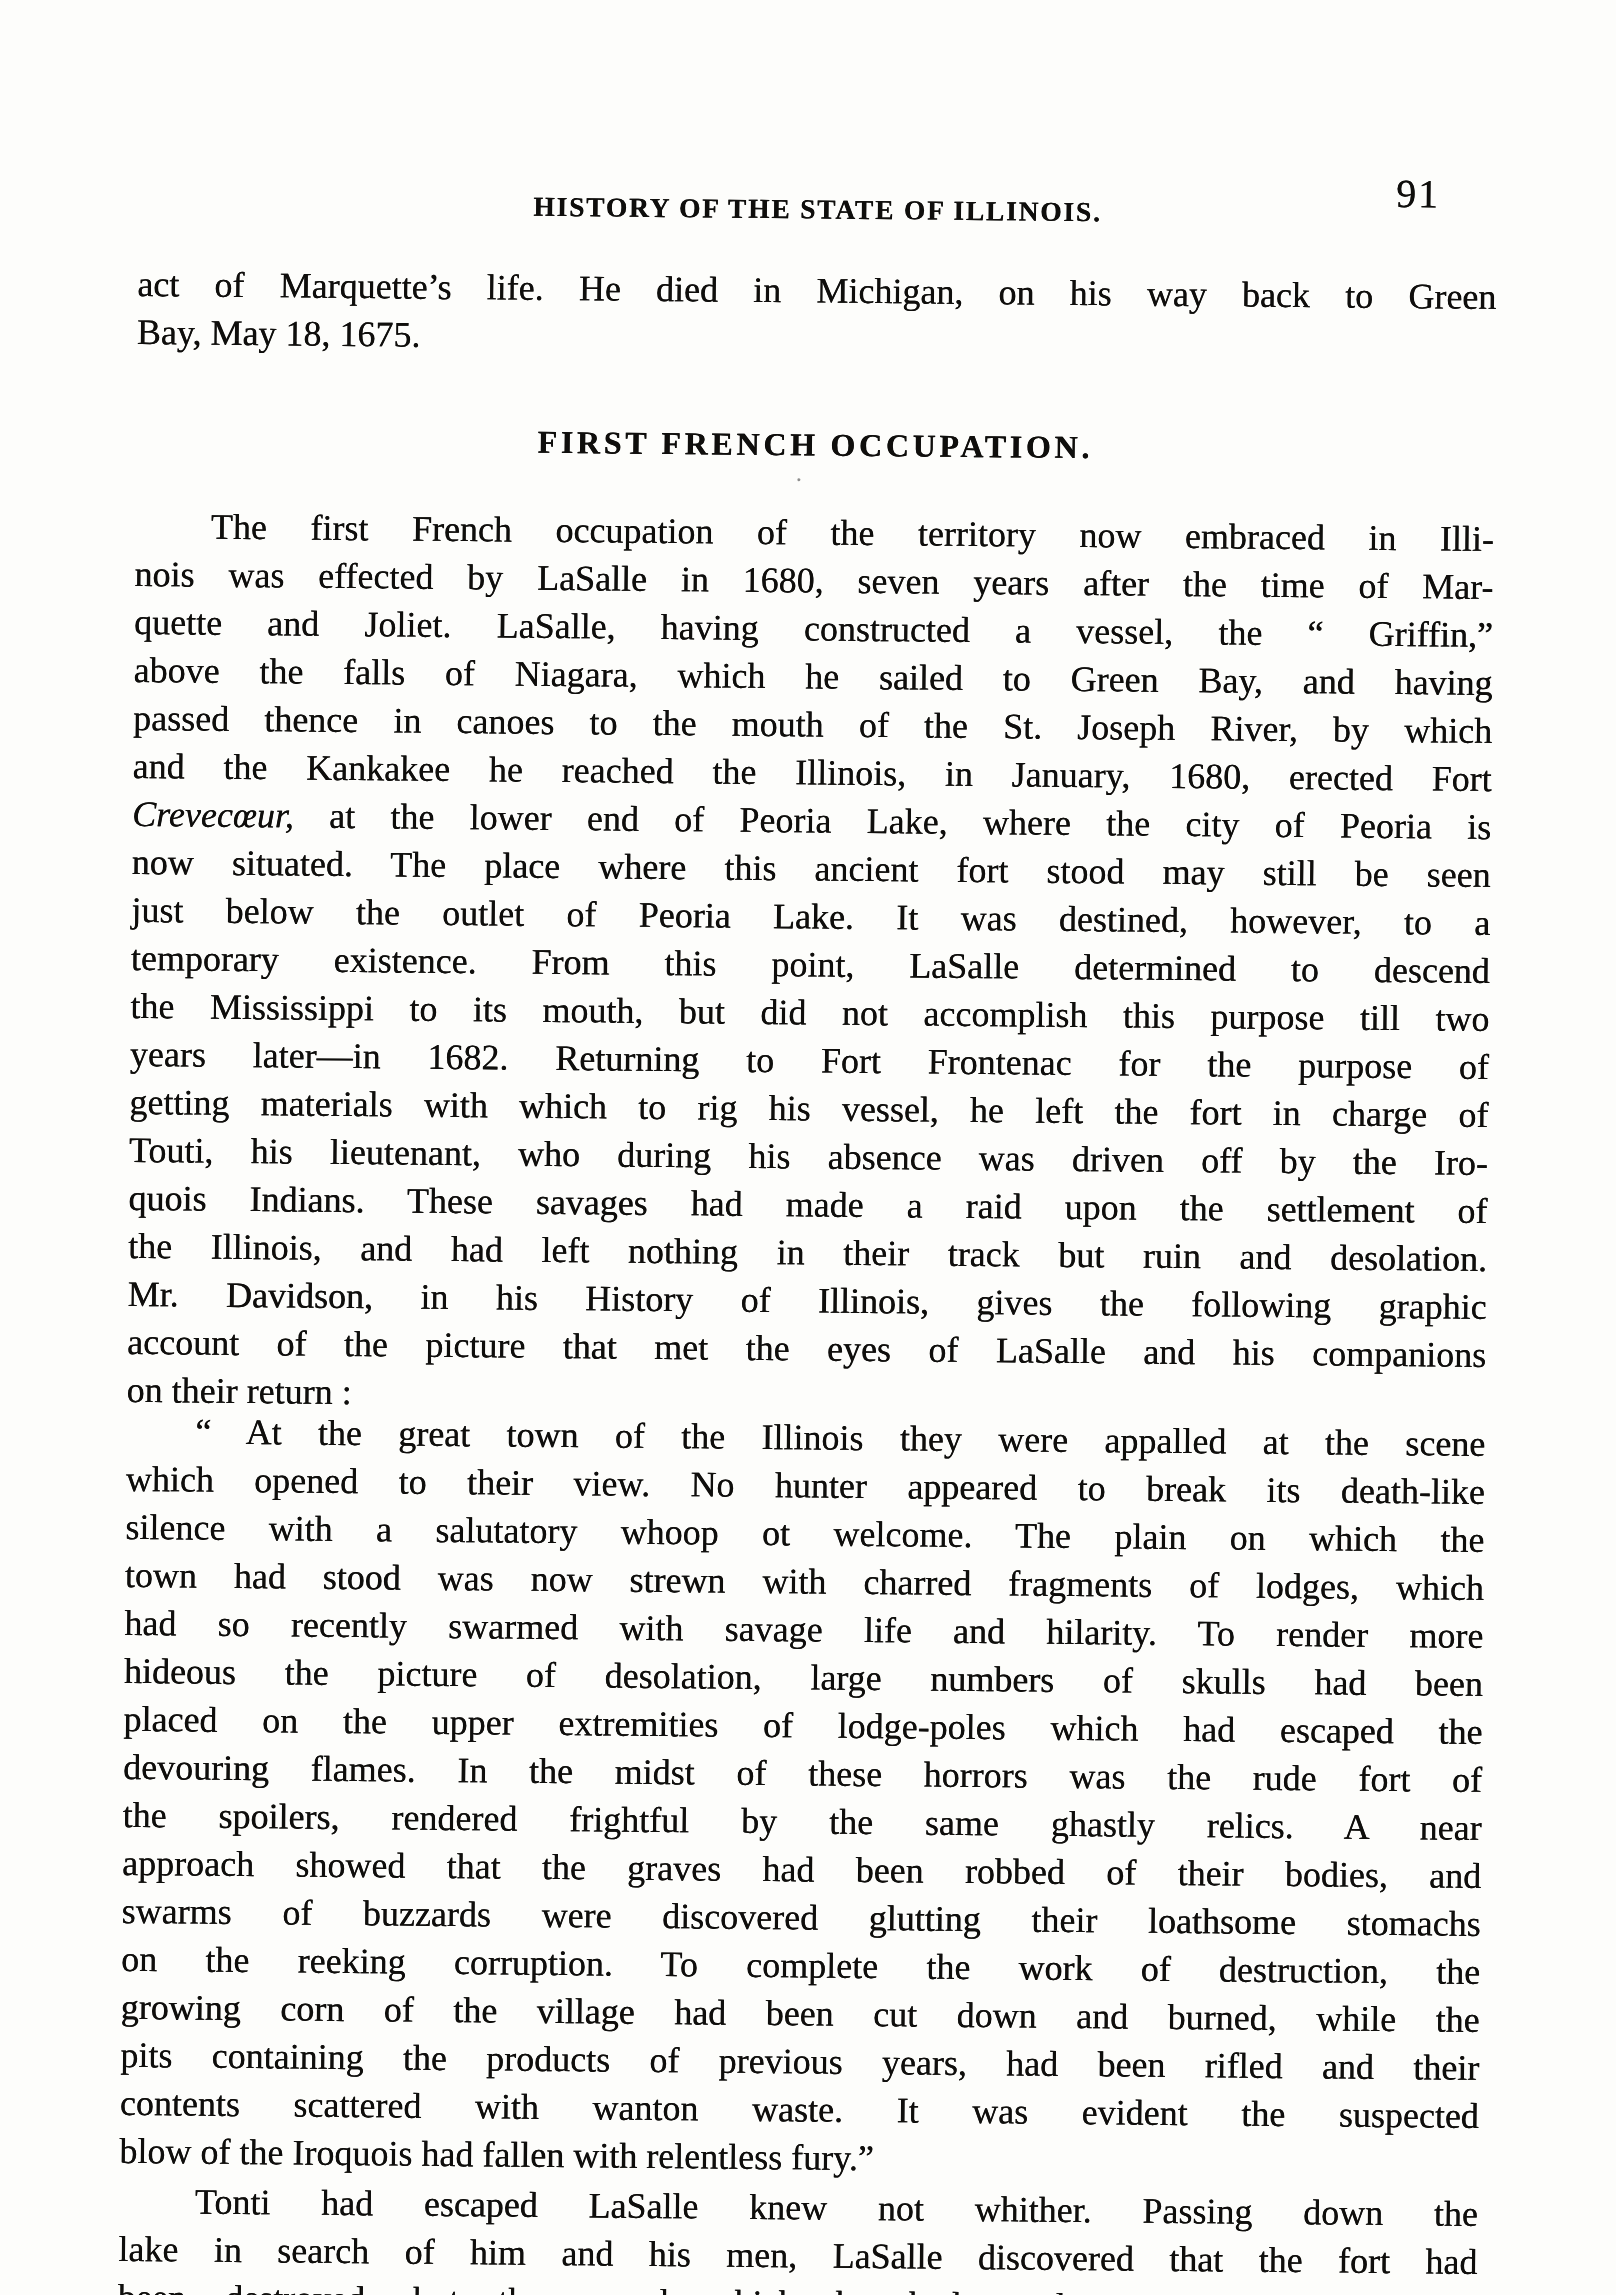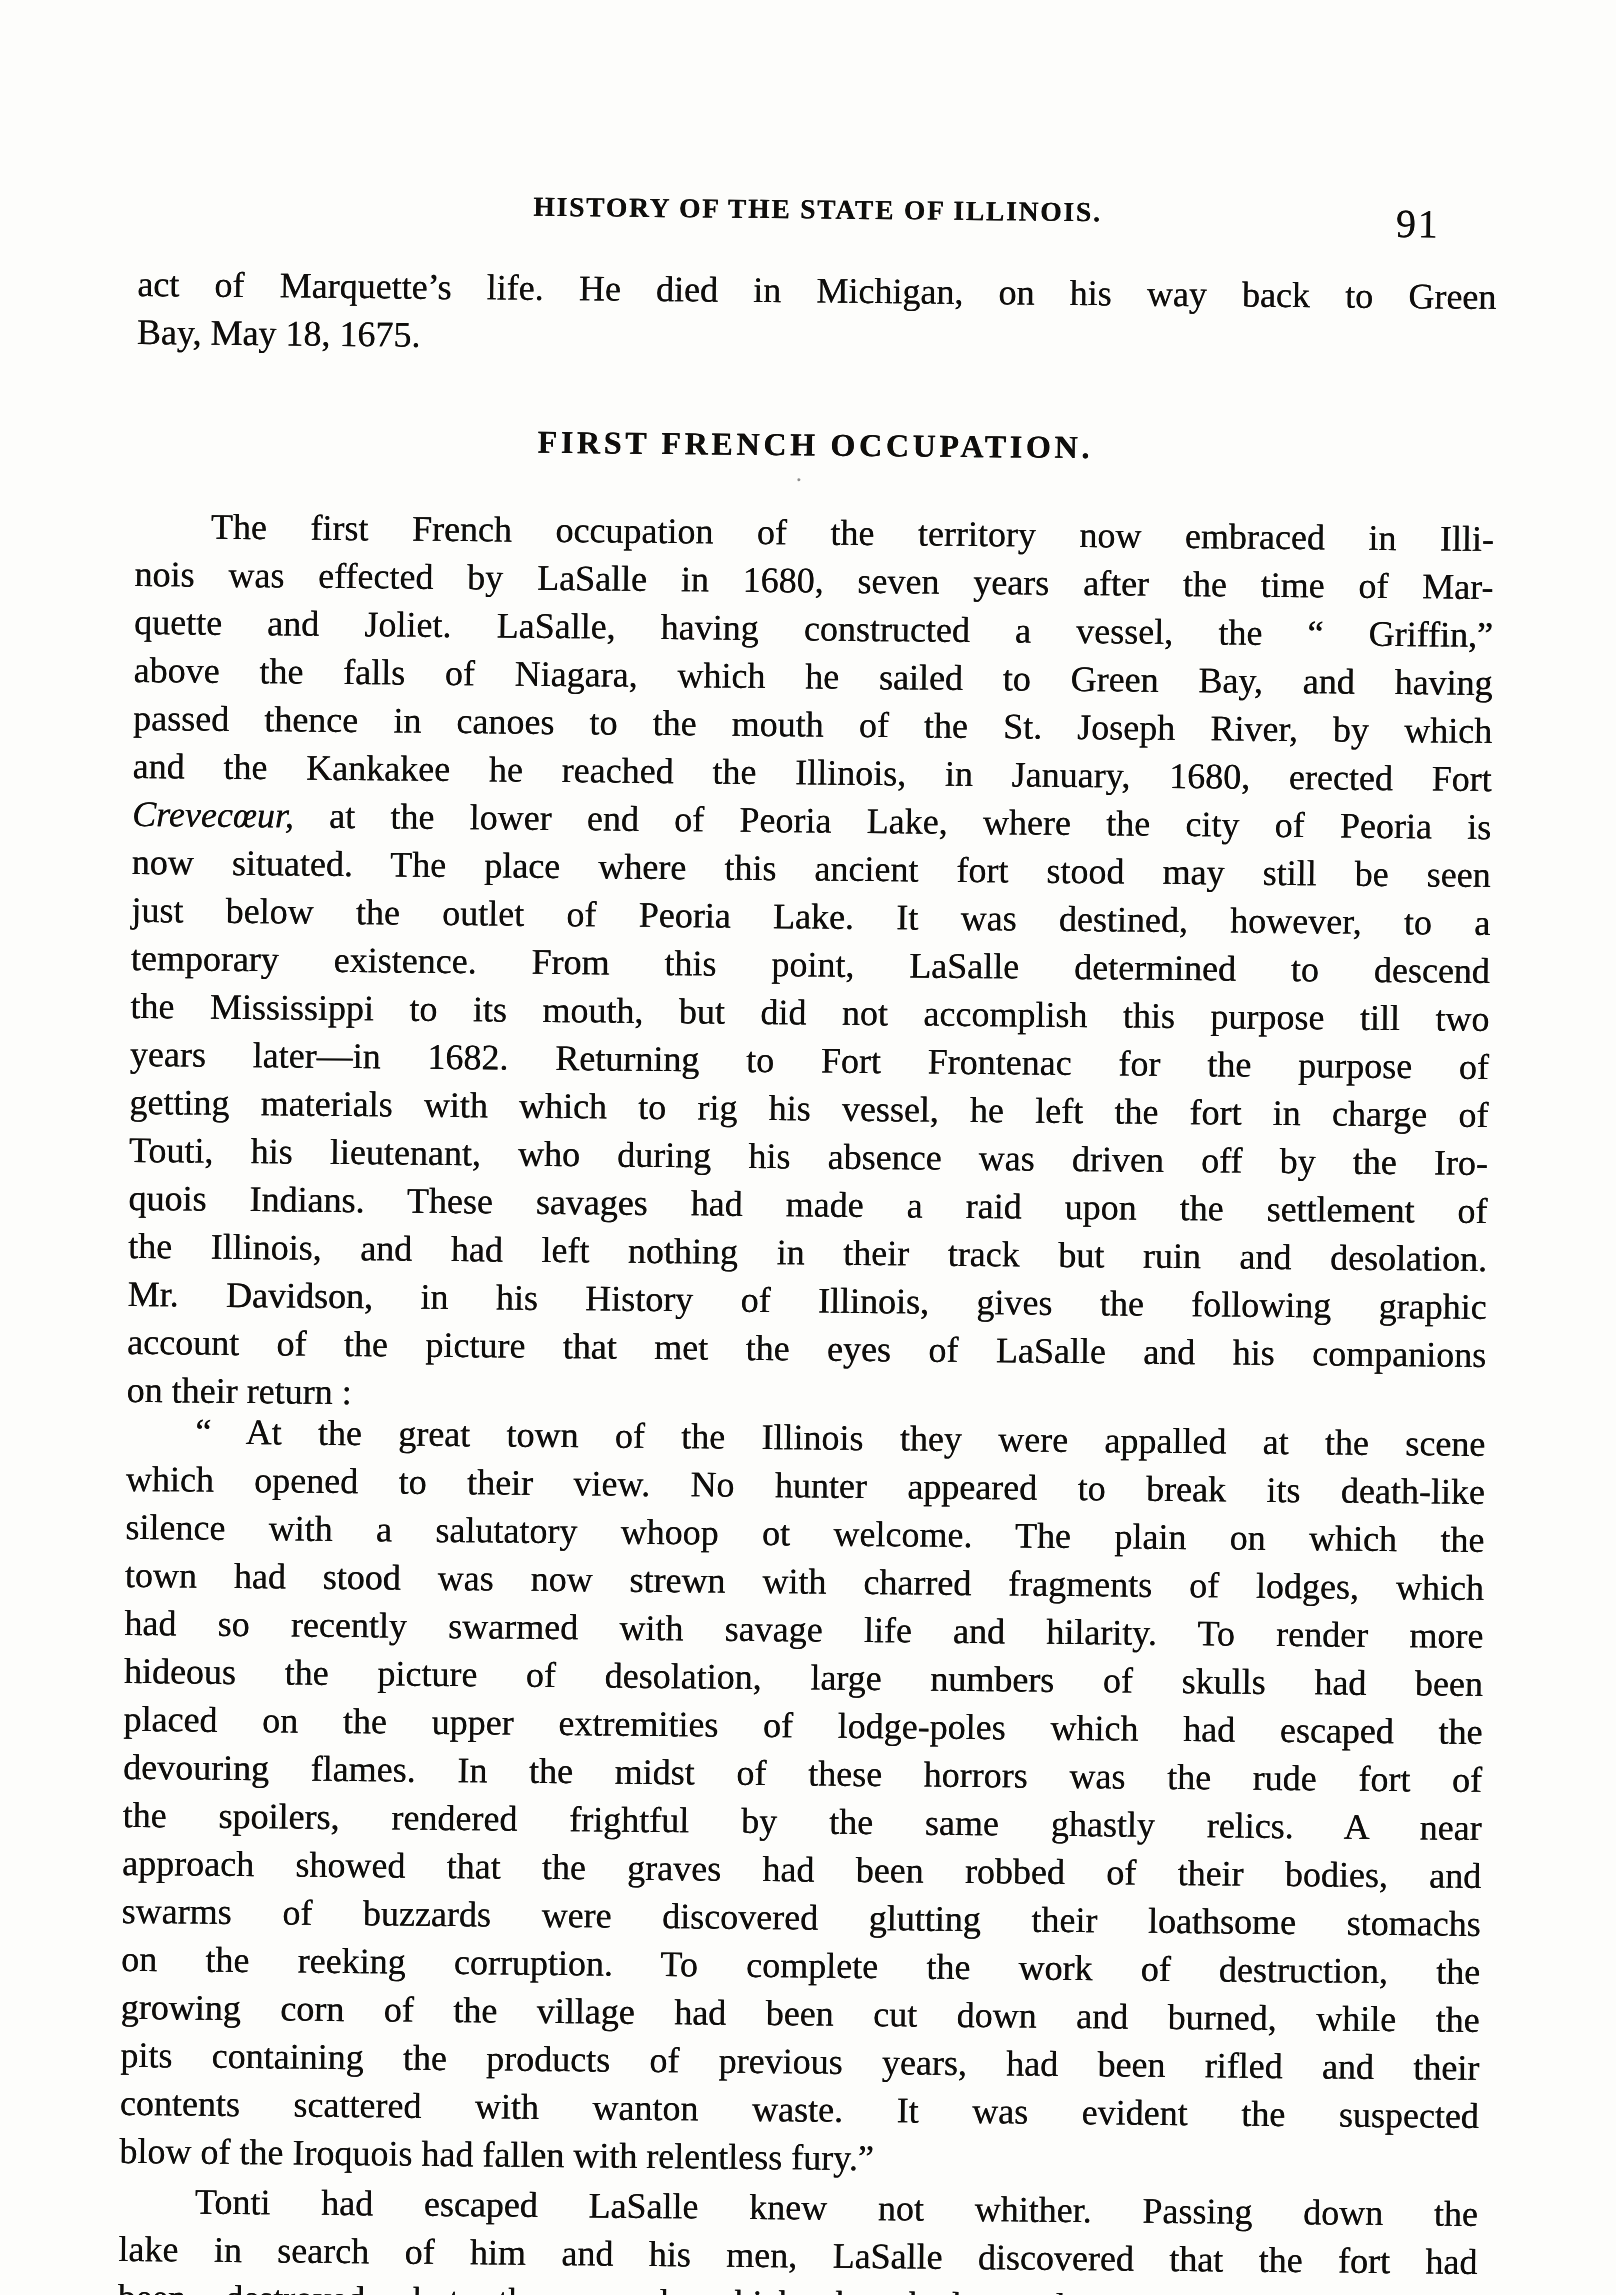--- a/index.html
+++ b/index.html
@@ -9,21 +9,21 @@
     background:#fdfdfb;color:#0f0e0c;
     font-family:"Liberation Serif","DejaVu Serif",serif;
   }
   .sheet{position:absolute;inset:0;transform:rotate(.55deg);transform-origin:138px 207px;
          text-shadow:0.3px 0 0 currentColor;}
   .runhead{
     position:absolute;left:138px;top:188px;width:1359px;
     text-align:center;font-size:27.5px;line-height:30px;font-weight:700;letter-spacing:1.8px;
   }
   .pagenum{
-    position:absolute;left:1396px;top:190px;
+    position:absolute;left:1396px;top:160px;
     font-size:40px;line-height:43px;letter-spacing:1.8px;font-weight:400;font-family:Liberation Serif, serif;
   }
   .heading{
     position:absolute;left:138px;top:414px;width:1359px;
     text-align:center;font-size:32px;line-height:48px;font-weight:700;letter-spacing:3.7px;
   }
   .blk{position:absolute;left:138px;width:1359px;}
   .blk.intro{top:260px;}
   .blk.p1{top:502px;}
   .blk.p2{top:1407px;}

